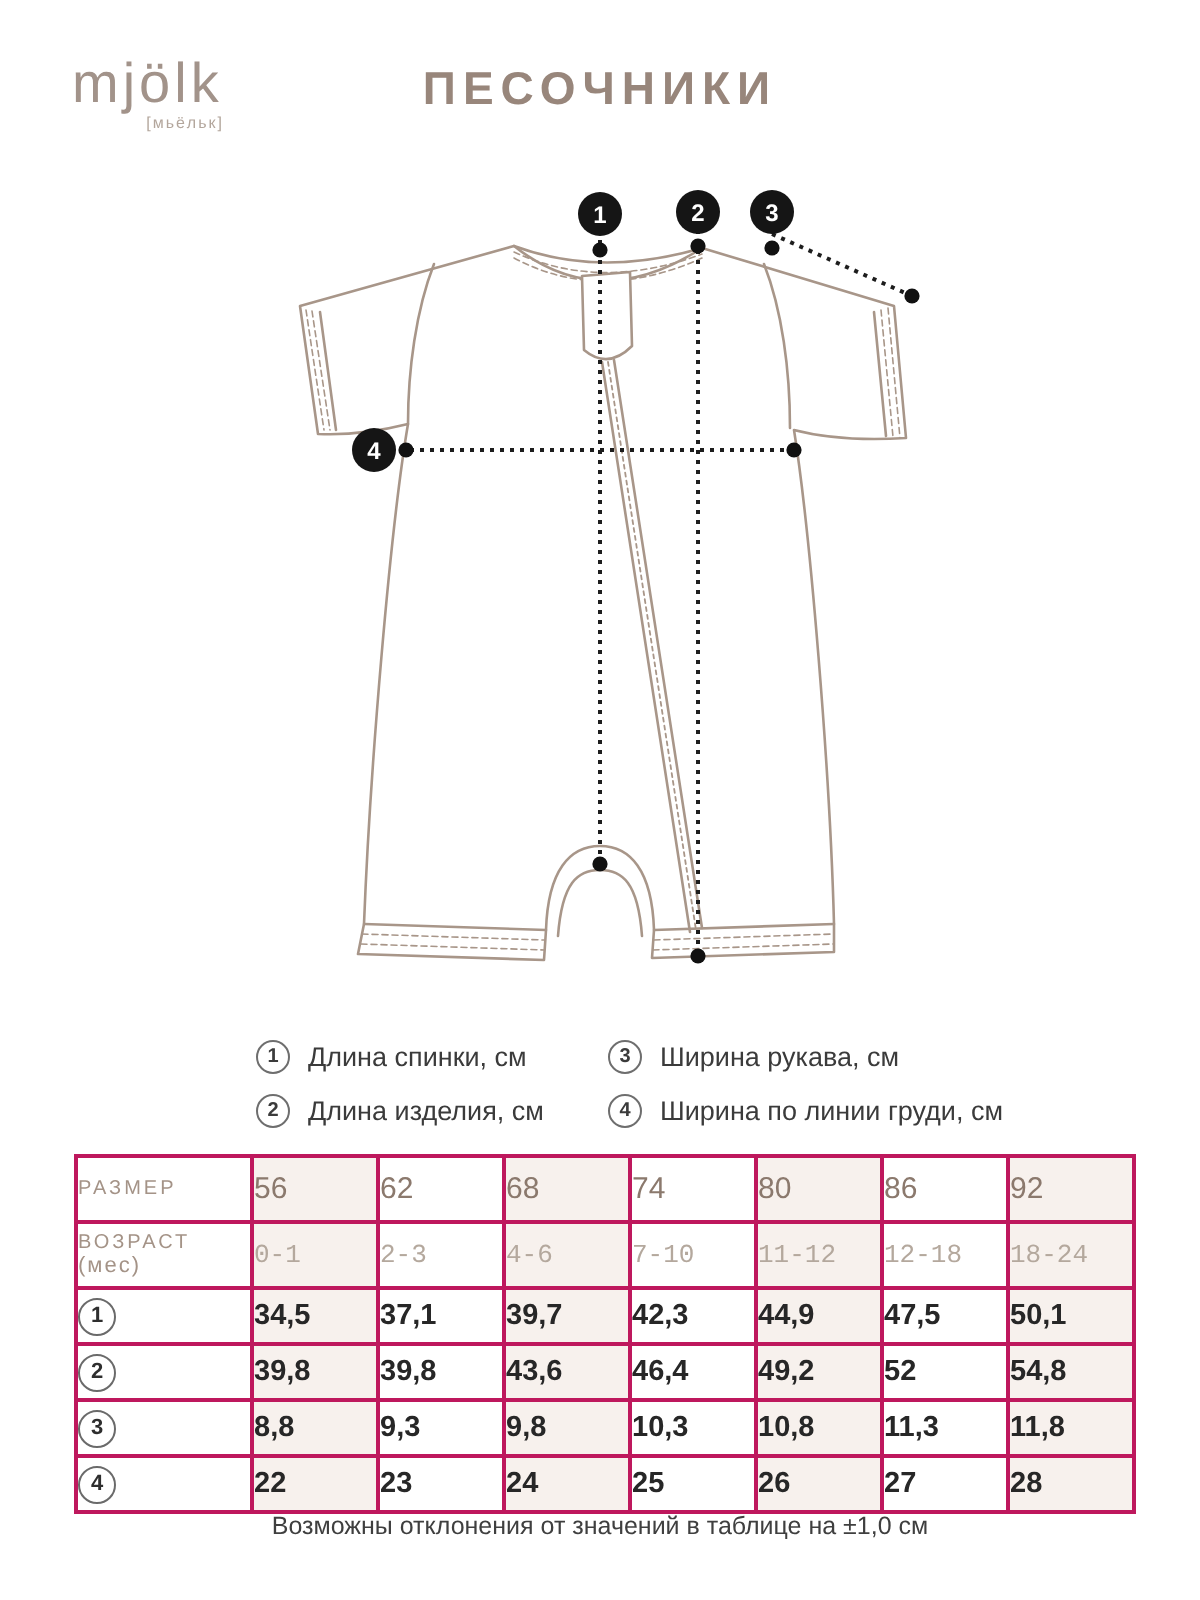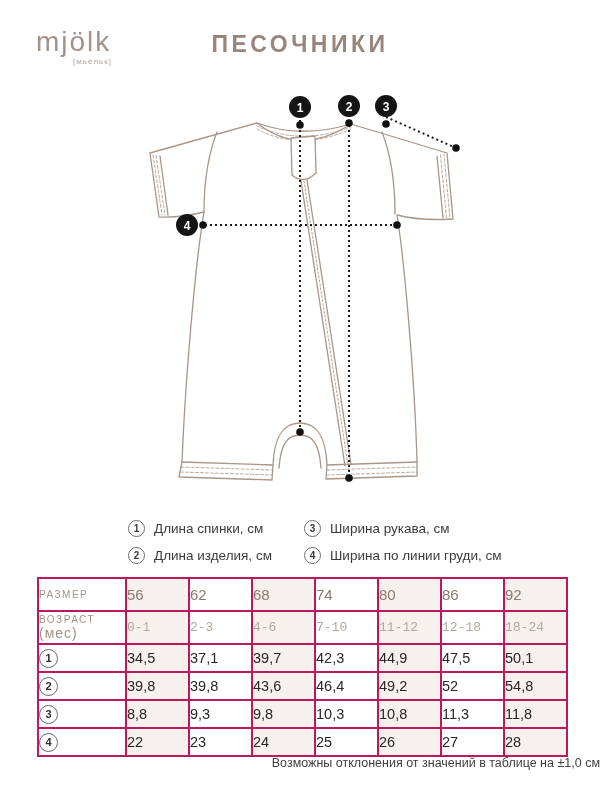--- a/index.html
+++ b/index.html
@@ -37,32 +37,32 @@
   table.sizes col.c-label{width:88px;}
   table.sizes col.c-data{width:63px;}
   table.sizes td{
     border:2px solid #be185d;vertical-align:middle;padding:0;
   }
   table.sizes td:nth-child(2n){background:#f7f1ed;}
   tr.r-size td{height:31px;}
   tr.r-age td{height:31px;}
   tr.r-val td{height:26px;}
   td.lbl{font-size:10px;letter-spacing:1.5px;color:#a49387;font-weight:500;}
-  td.lbl .sub{font-size:14px;letter-spacing:1px;color:#a49387;}
+  td.lbl .sub{font-size:11px;letter-spacing:1px;color:#a49387;}
   td.size-cell{font-size:15px;color:#8b796d;font-weight:500;}
   td.age-cell{font-size:13px;color:#b4a89d;font-family:Liberation Mono, monospace;}
-  td.val-cell{font-size:14.5px;color:#272727;font-weight:400;}
+  td.val-cell{font-size:14.5px;color:#272727;font-weight:700;}
   .circ{
     width:19px;height:19px;border:1px solid #6a6a6a;border-radius:50%;
     display:inline-flex;align-items:center;justify-content:center;
     font-size:11px;font-weight:700;color:#2e2e2e;box-sizing:border-box;letter-spacing:0;
   }
   
   .footer-note{
-    position:absolute;left:0;top:756px;width:100%;text-align:right;
+    position:absolute;left:0;top:756px;width:100%;text-align:center;
     font-size:12.5px;font-weight:500;color:#3f3f3f;
   }
 </style>
 </head>
 <body>
 
 <div class="page">
 
   <div class="logo">
     <div class="logo-main">mjölk</div>

